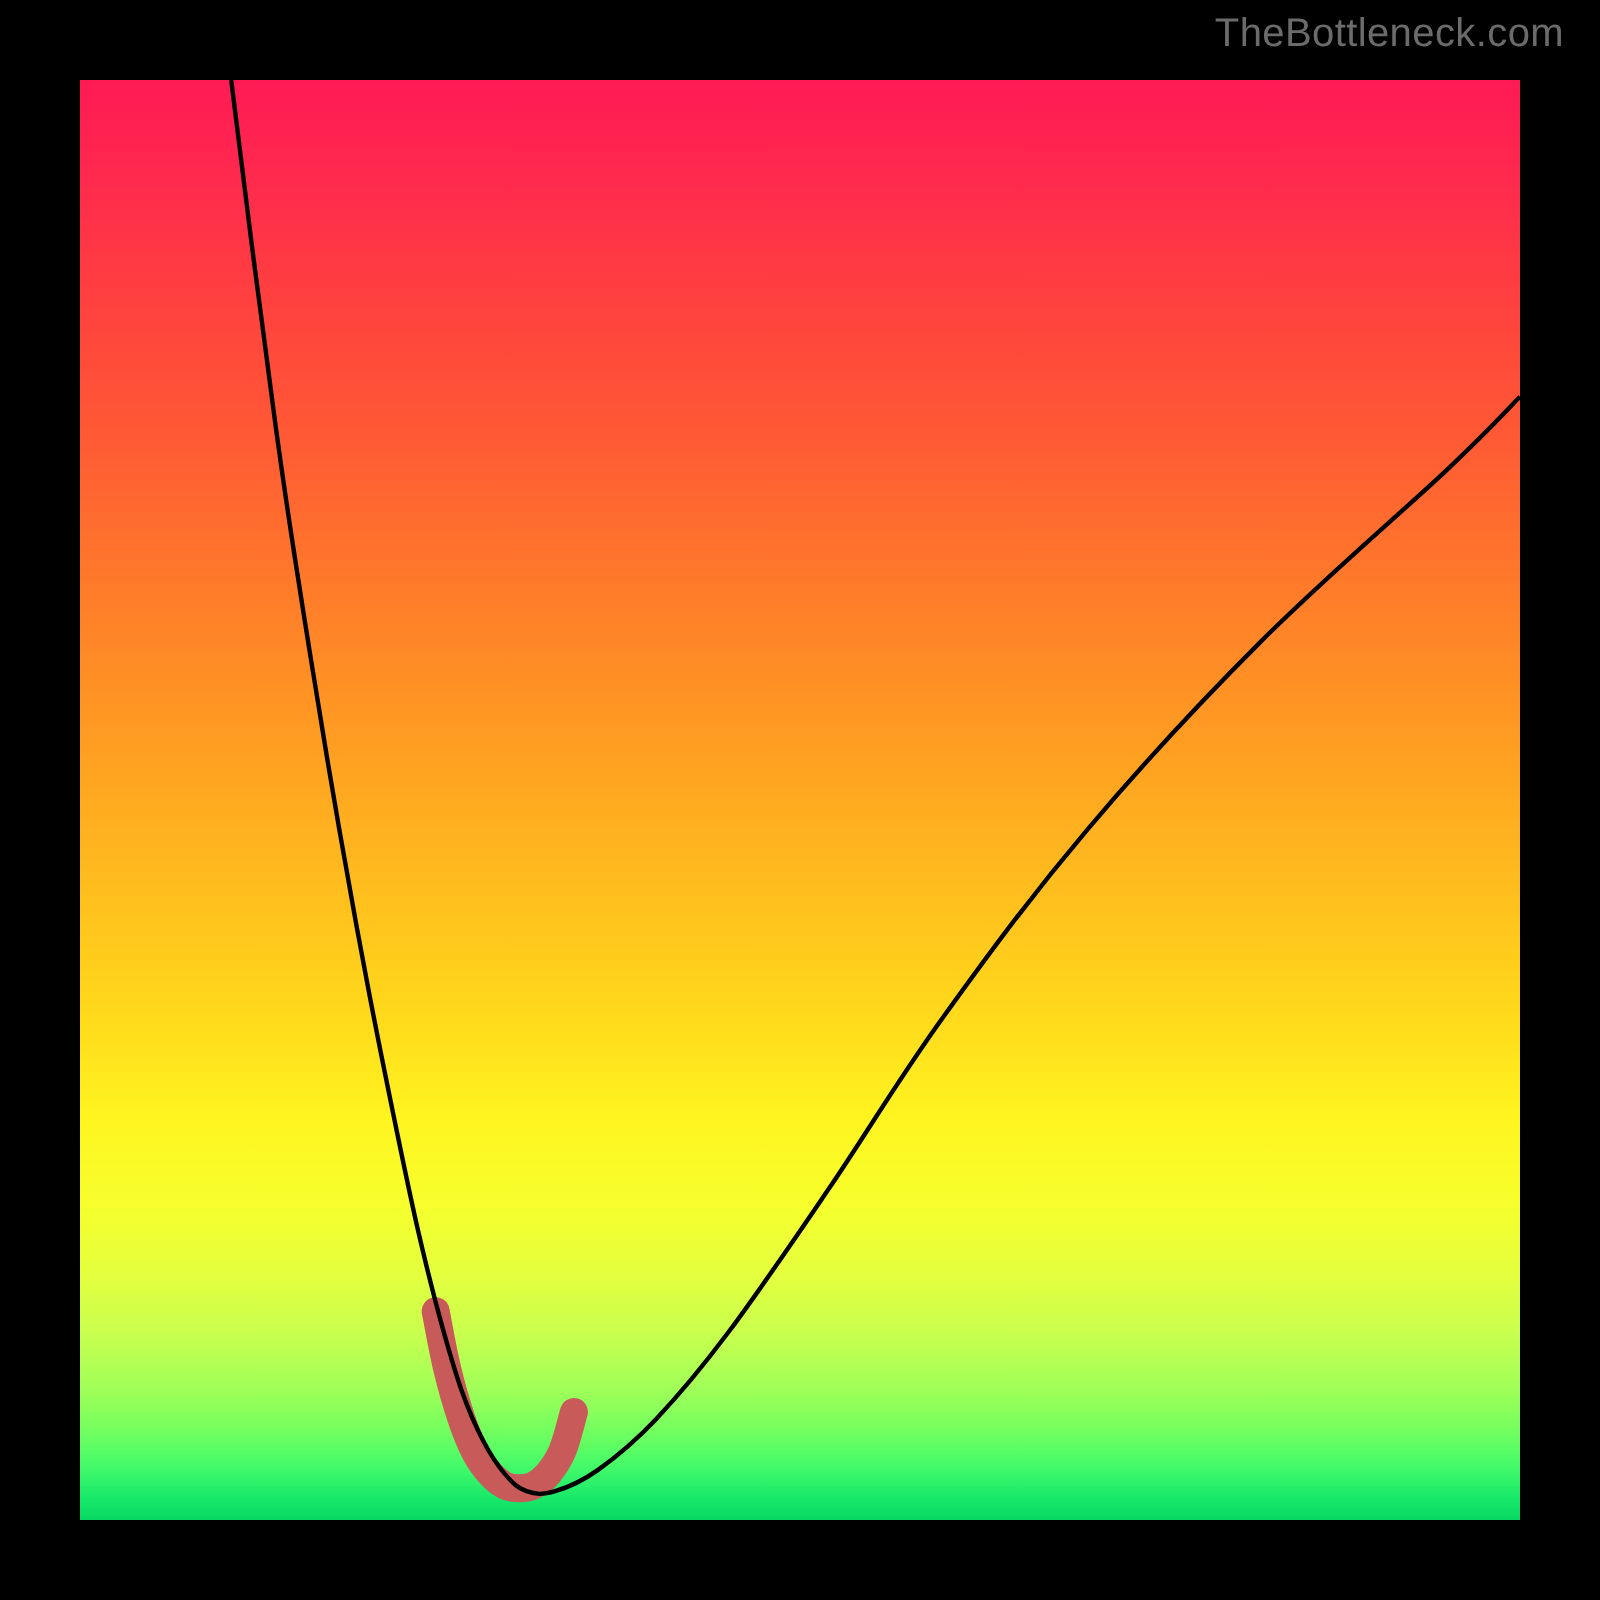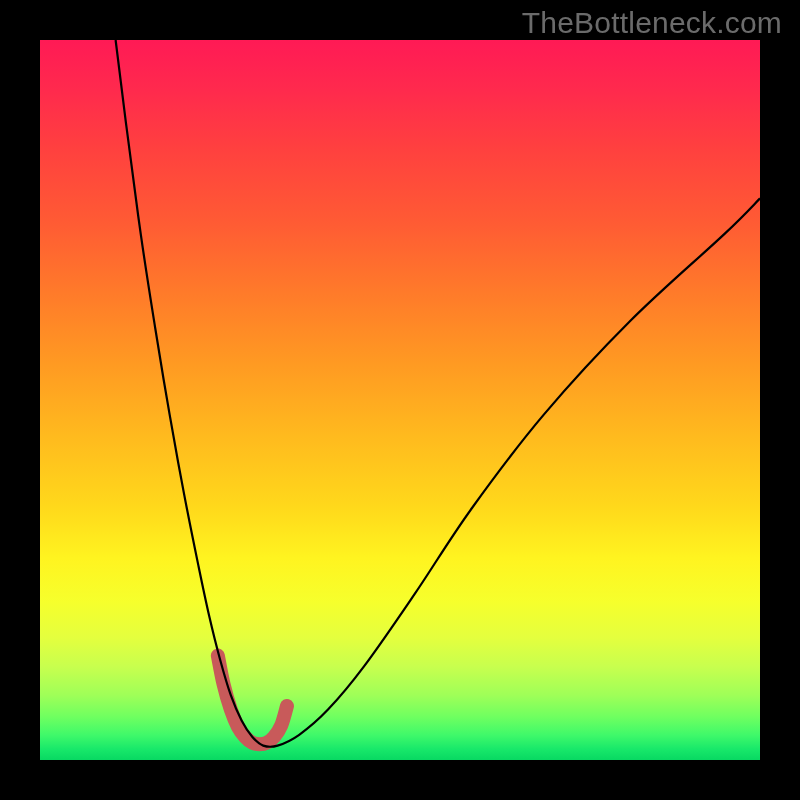--- a/index.html
+++ b/index.html
@@ -45,21 +45,21 @@
       #40f96a 96.5%,
       #18e86a 98.5%,
       #08d862 100%
     );
   }
   .watermark {
     position: absolute;
     top: 6px;
     right: 18px;
     color: #6b6b6b;
-    font-size: 30px;
+    font-size: 20px;
     letter-spacing: 0.2px;
     font-weight: 400;
   }
   svg.curve {
     position: absolute;
     left: 40px;
     top: 40px;
     width: 720px;
     height: 720px;
     overflow: visible;

